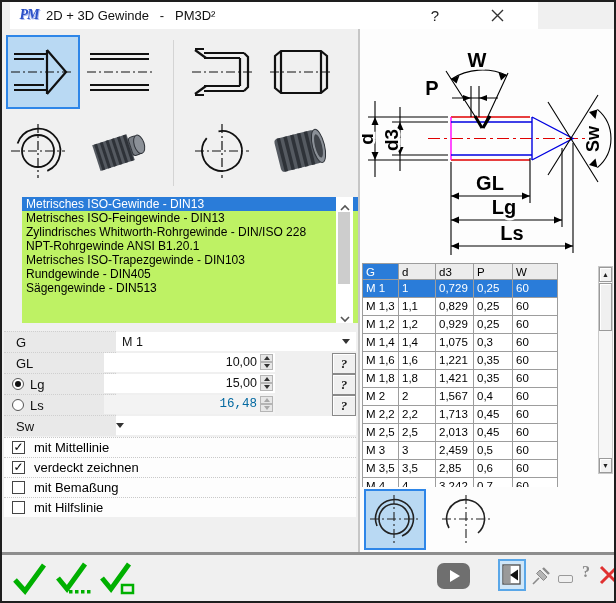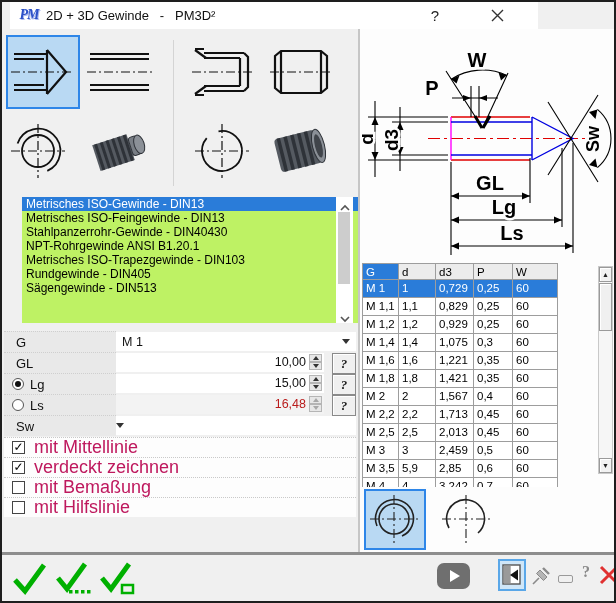--- a/index.html
+++ b/index.html
@@ -37,46 +37,46 @@
   .frow{position:absolute;left:4px;width:352px;height:21px;}
   .flabel{position:absolute;left:0;top:0;width:112px;height:21px;background:#e9e9e9;
     border-top:1px dotted #cfcfcf;box-sizing:border-box;font-size:13px;color:#111;
     display:flex;align-items:center;padding-left:12px;}
   .flabel .radio{margin-right:6px;margin-left:-4px;}
   .combo{position:absolute;left:112px;top:1px;width:240px;height:19px;background:#fff;
     display:flex;align-items:center;}
   .combo .cval{font-size:12.5px;color:#111;padding-left:6px;white-space:pre;flex:1;}
   .combo .carr{width:0;height:0;border-left:4px solid transparent;border-right:4px solid transparent;
     border-top:5px solid #333;margin-right:6px;}
-  .spinfield{position:absolute;left:112px;top:1px;width:208px;height:19px;background:#fff;text-align:center;}
+  .spinfield{position:absolute;left:100px;top:1px;width:171px;height:19px;background:#fff;text-align:center;}
   .spinval{position:absolute;right:18px;top:0;height:19px;line-height:19px;font-size:12.5px;color:#111;}
   .spinner{position:absolute;right:2px;top:1px;width:13px;height:17px;}
   .spbtn{position:absolute;left:0;width:13px;height:8px;background:#e7e7e7;border:1px solid #b5b5b5;
     box-sizing:border-box;display:flex;align-items:center;justify-content:center;}
   .spbtn.up{top:0;} .spbtn.dn{top:8px;}
   .spbtn i{display:block;width:0;height:0;border-left:3px solid transparent;border-right:3px solid transparent;}
   .spbtn.up i{border-bottom:4px solid #333;} .spbtn.dn i{border-top:4px solid #333;}
   .qbtn{position:absolute;left:328px;top:1px;width:22px;height:19px;background:#f0f0f0;
     border:1px solid #8a8a8a;box-shadow:inset 1px 1px 0 #fff;
     font:italic bold 13px "Liberation Serif",serif;color:#222;
     display:flex;align-items:center;justify-content:center;}
   .radio{display:inline-block;width:12px;height:12px;border:1px solid #555;border-radius:50%;
     background:#fff;box-sizing:border-box;position:relative;}
   .radio.on::after{content:"";position:absolute;left:2px;top:2px;width:6px;height:6px;
     border-radius:50%;background:#111;}
-  .disabledfield .spinval{color:#b91c1c;}
+  .disabledfield .spinval{color:#0369a1;font-family:Liberation Mono, monospace;}
   .disabledfield{background:#f3f3f3;}
   .disabledfield .spbtn i{opacity:.35;}
 
   
   .cbrow{position:absolute;left:4px;width:352px;height:19px;background:#fdfdfd;
     border-top:1px dotted #c9c9c9;display:flex;align-items:center;}
   .cbbox{width:13px;height:13px;border:1px solid #444;background:#fff;margin-left:8px;
     font-size:12px;line-height:11px;text-align:center;color:#000;box-sizing:border-box;}
-  .cblabel{margin-left:9px;font-size:18px;color:#be185d;}
+  .cblabel{margin-left:9px;font-size:13px;color:#000000;}
 
   
   .vsplit{position:absolute;left:358px;top:29px;width:2px;height:523px;background:#c6c6c6;}
   .rpanel{position:absolute;left:360px;top:29px;width:254px;height:523px;background:#fdfdfd;}
   .dwg{position:absolute;left:362px;top:31px;}
 
   
   .gtable{position:absolute;left:362px;top:263px;width:197px;height:224px;overflow:hidden;
     font-size:11.5px;color:#000;}
   .trow{display:flex;}
@@ -220,21 +220,21 @@
         <ellipse cx="52" cy="35" rx="6" ry="17" fill="#8b9097" stroke="#2e3238"></ellipse>
         <ellipse cx="52" cy="35" rx="3.5" ry="12" fill="#40444a"></ellipse>
       </g>
     </svg>
   </div>
   <div class="thumb-sep"></div>
 
   <div class="list">
       <div class="list-item sel">Metrisches ISO-Gewinde - DIN13</div>
       <div class="list-item">Metrisches ISO-Feingewinde - DIN13</div>
-      <div class="list-item">Stahlpanzerrohr-Gewinde - DIN40430</div>
+      <div class="list-item">Zylindrisches Whitworth-Rohrgewinde - DIN/ISO 228</div>
       <div class="list-item">NPT-Rohrgewinde ANSI B1.20.1</div>
       <div class="list-item">Metrisches ISO-Trapezgewinde - DIN103</div>
       <div class="list-item">Rundgewinde - DIN405</div>
       <div class="list-item">Sägengewinde - DIN513</div>
     </div>
   <div class="list-scroll">
     <div class="ls-arrow" style="top:2px;">
       <svg width="12" height="10" viewBox="0 0 12 10">
           <path d="M2,7 L6,3 L10,7" stroke="#555" stroke-width="1.6" fill="none"></path>
         </svg>
@@ -414,21 +414,21 @@
       </div>
     <div>
         <div class="trow tr-sel">
           <div class="td">M 1</div>
           <div class="td">1</div>
           <div class="td">0,729</div>
           <div class="td">0,25</div>
           <div class="td">60</div>
         </div>
         <div class="trow">
-          <div class="td">M 1,1</div>
+          <div class="td">M 1,3</div>
           <div class="td">1,1</div>
           <div class="td">0,829</div>
           <div class="td">0,25</div>
           <div class="td">60</div>
         </div>
         <div class="trow">
           <div class="td">M 1,2</div>
           <div class="td">1,2</div>
           <div class="td">0,929</div>
           <div class="td">0,25</div>
@@ -478,21 +478,21 @@
         </div>
         <div class="trow">
           <div class="td">M 3</div>
           <div class="td">3</div>
           <div class="td">2,459</div>
           <div class="td">0,5</div>
           <div class="td">60</div>
         </div>
         <div class="trow">
           <div class="td">M 3,5</div>
-          <div class="td">5,9</div>
+          <div class="td">3,5</div>
           <div class="td">2,85</div>
           <div class="td">0,6</div>
           <div class="td">60</div>
         </div>
         <div class="trow">
           <div class="td">M 4</div>
           <div class="td">4</div>
           <div class="td">3,242</div>
           <div class="td">0,7</div>
           <div class="td">60</div>

